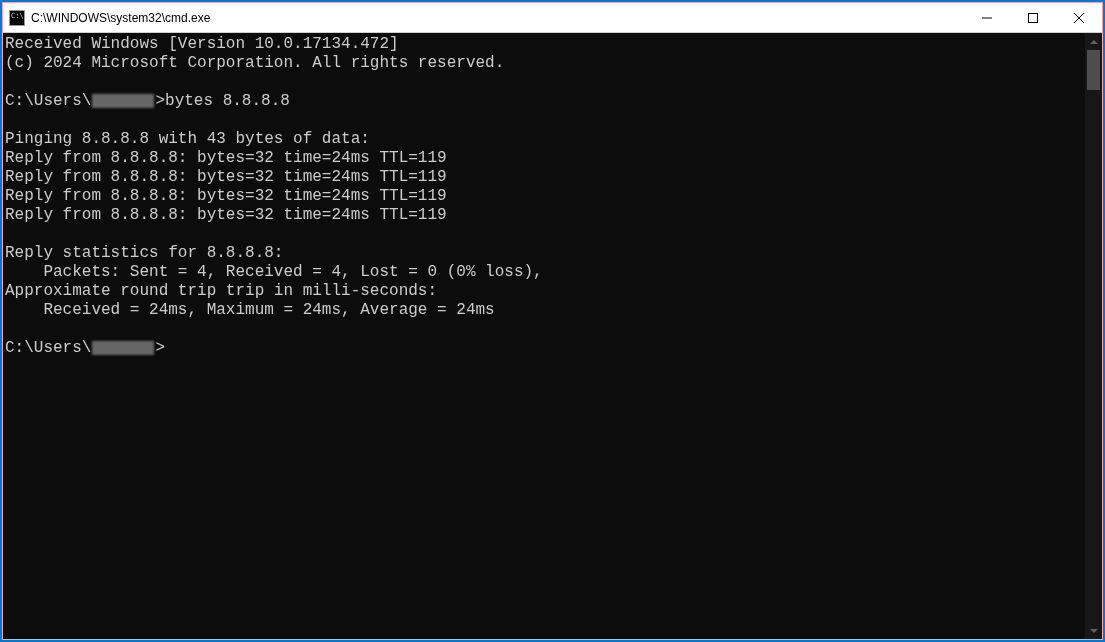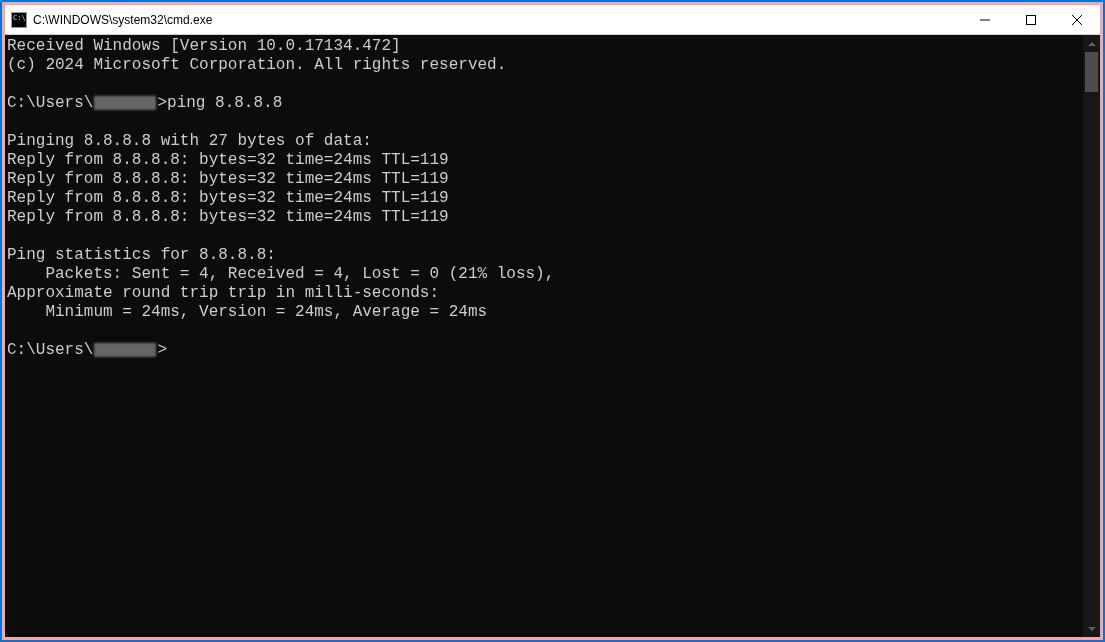--- a/index.html
+++ b/index.html
@@ -16,21 +16,21 @@
       height: 642px;
       overflow: hidden;
     }
     
     .window {
       width: 100%;
       height: 100%;
       background: #fff;
       display: flex;
       flex-direction: column;
-      border: 3px solid #fca5a5;
+      border: 1px solid #fca5a5;
     }
     
     .titlebar {
       background: #ffffff;
       height: 30px;
       display: flex;
       align-items: center;
       padding-left: 6px;
       border-bottom: 1px solid #d0d0d0;
     }
@@ -170,32 +170,32 @@
             <line x1="10" y1="0" x2="0" y2="10" stroke="currentColor" stroke-width="1"></line>
           </svg>
       </button>
     </div>
   </div>
 
   <div class="terminal-wrap">
     <div class="terminal"><span>Received Windows [Version 10.0.17134.472]</span>
 <span>(c) 2024 Microsoft Corporation. All rights reserved.</span>
 <span></span>
-<span><span>C:\Users\</span><span class="redacted"></span><span>&gt;</span><span>ping 8.8.8.8</span></span>
-<span></span>
-<span>Pinging 8.8.8.8 with 27 bytes of data:</span>
-<span>Reply from 8.8.8.8: bytes=32 time=24ms TTL=119</span>
-<span>Reply from 8.8.8.8: bytes=32 time=24ms TTL=119</span>
-<span>Reply from 8.8.8.8: bytes=32 time=24ms TTL=119</span>
-<span>Reply from 8.8.8.8: bytes=32 time=24ms TTL=119</span>
-<span></span>
-<span>Ping statistics for 8.8.8.8:</span>
-<span>    Packets: Sent = 4, Received = 4, Lost = 0 (21% loss),</span>
+<span><span>C:\Users\</span><span class="redacted"></span><span>&gt;</span><span>bytes 8.8.8.8</span></span>
+<span></span>
+<span>Pinging 8.8.8.8 with 43 bytes of data:</span>
+<span>Reply from 8.8.8.8: bytes=32 time=24ms TTL=119</span>
+<span>Reply from 8.8.8.8: bytes=32 time=24ms TTL=119</span>
+<span>Reply from 8.8.8.8: bytes=32 time=24ms TTL=119</span>
+<span>Reply from 8.8.8.8: bytes=32 time=24ms TTL=119</span>
+<span></span>
+<span>Reply statistics for 8.8.8.8:</span>
+<span>    Packets: Sent = 4, Received = 4, Lost = 0 (0% loss),</span>
 <span>Approximate round trip trip in milli-seconds:</span>
-<span>    Minimum = 24ms, Version = 24ms, Average = 24ms</span>
+<span>    Received = 24ms, Maximum = 24ms, Average = 24ms</span>
 <span></span>
 <span><span>C:\Users\</span><span class="redacted"></span><span>&gt;</span></span></div>
 
     <div class="scrollbar">
       <div class="scroll-arrow">
         <svg width="8" height="4" viewBox="0 0 8 4">
             <polygon points="4,0 8,4 0,4" fill="#606060"></polygon>
           </svg>
       </div>
       <div class="scroll-track">

